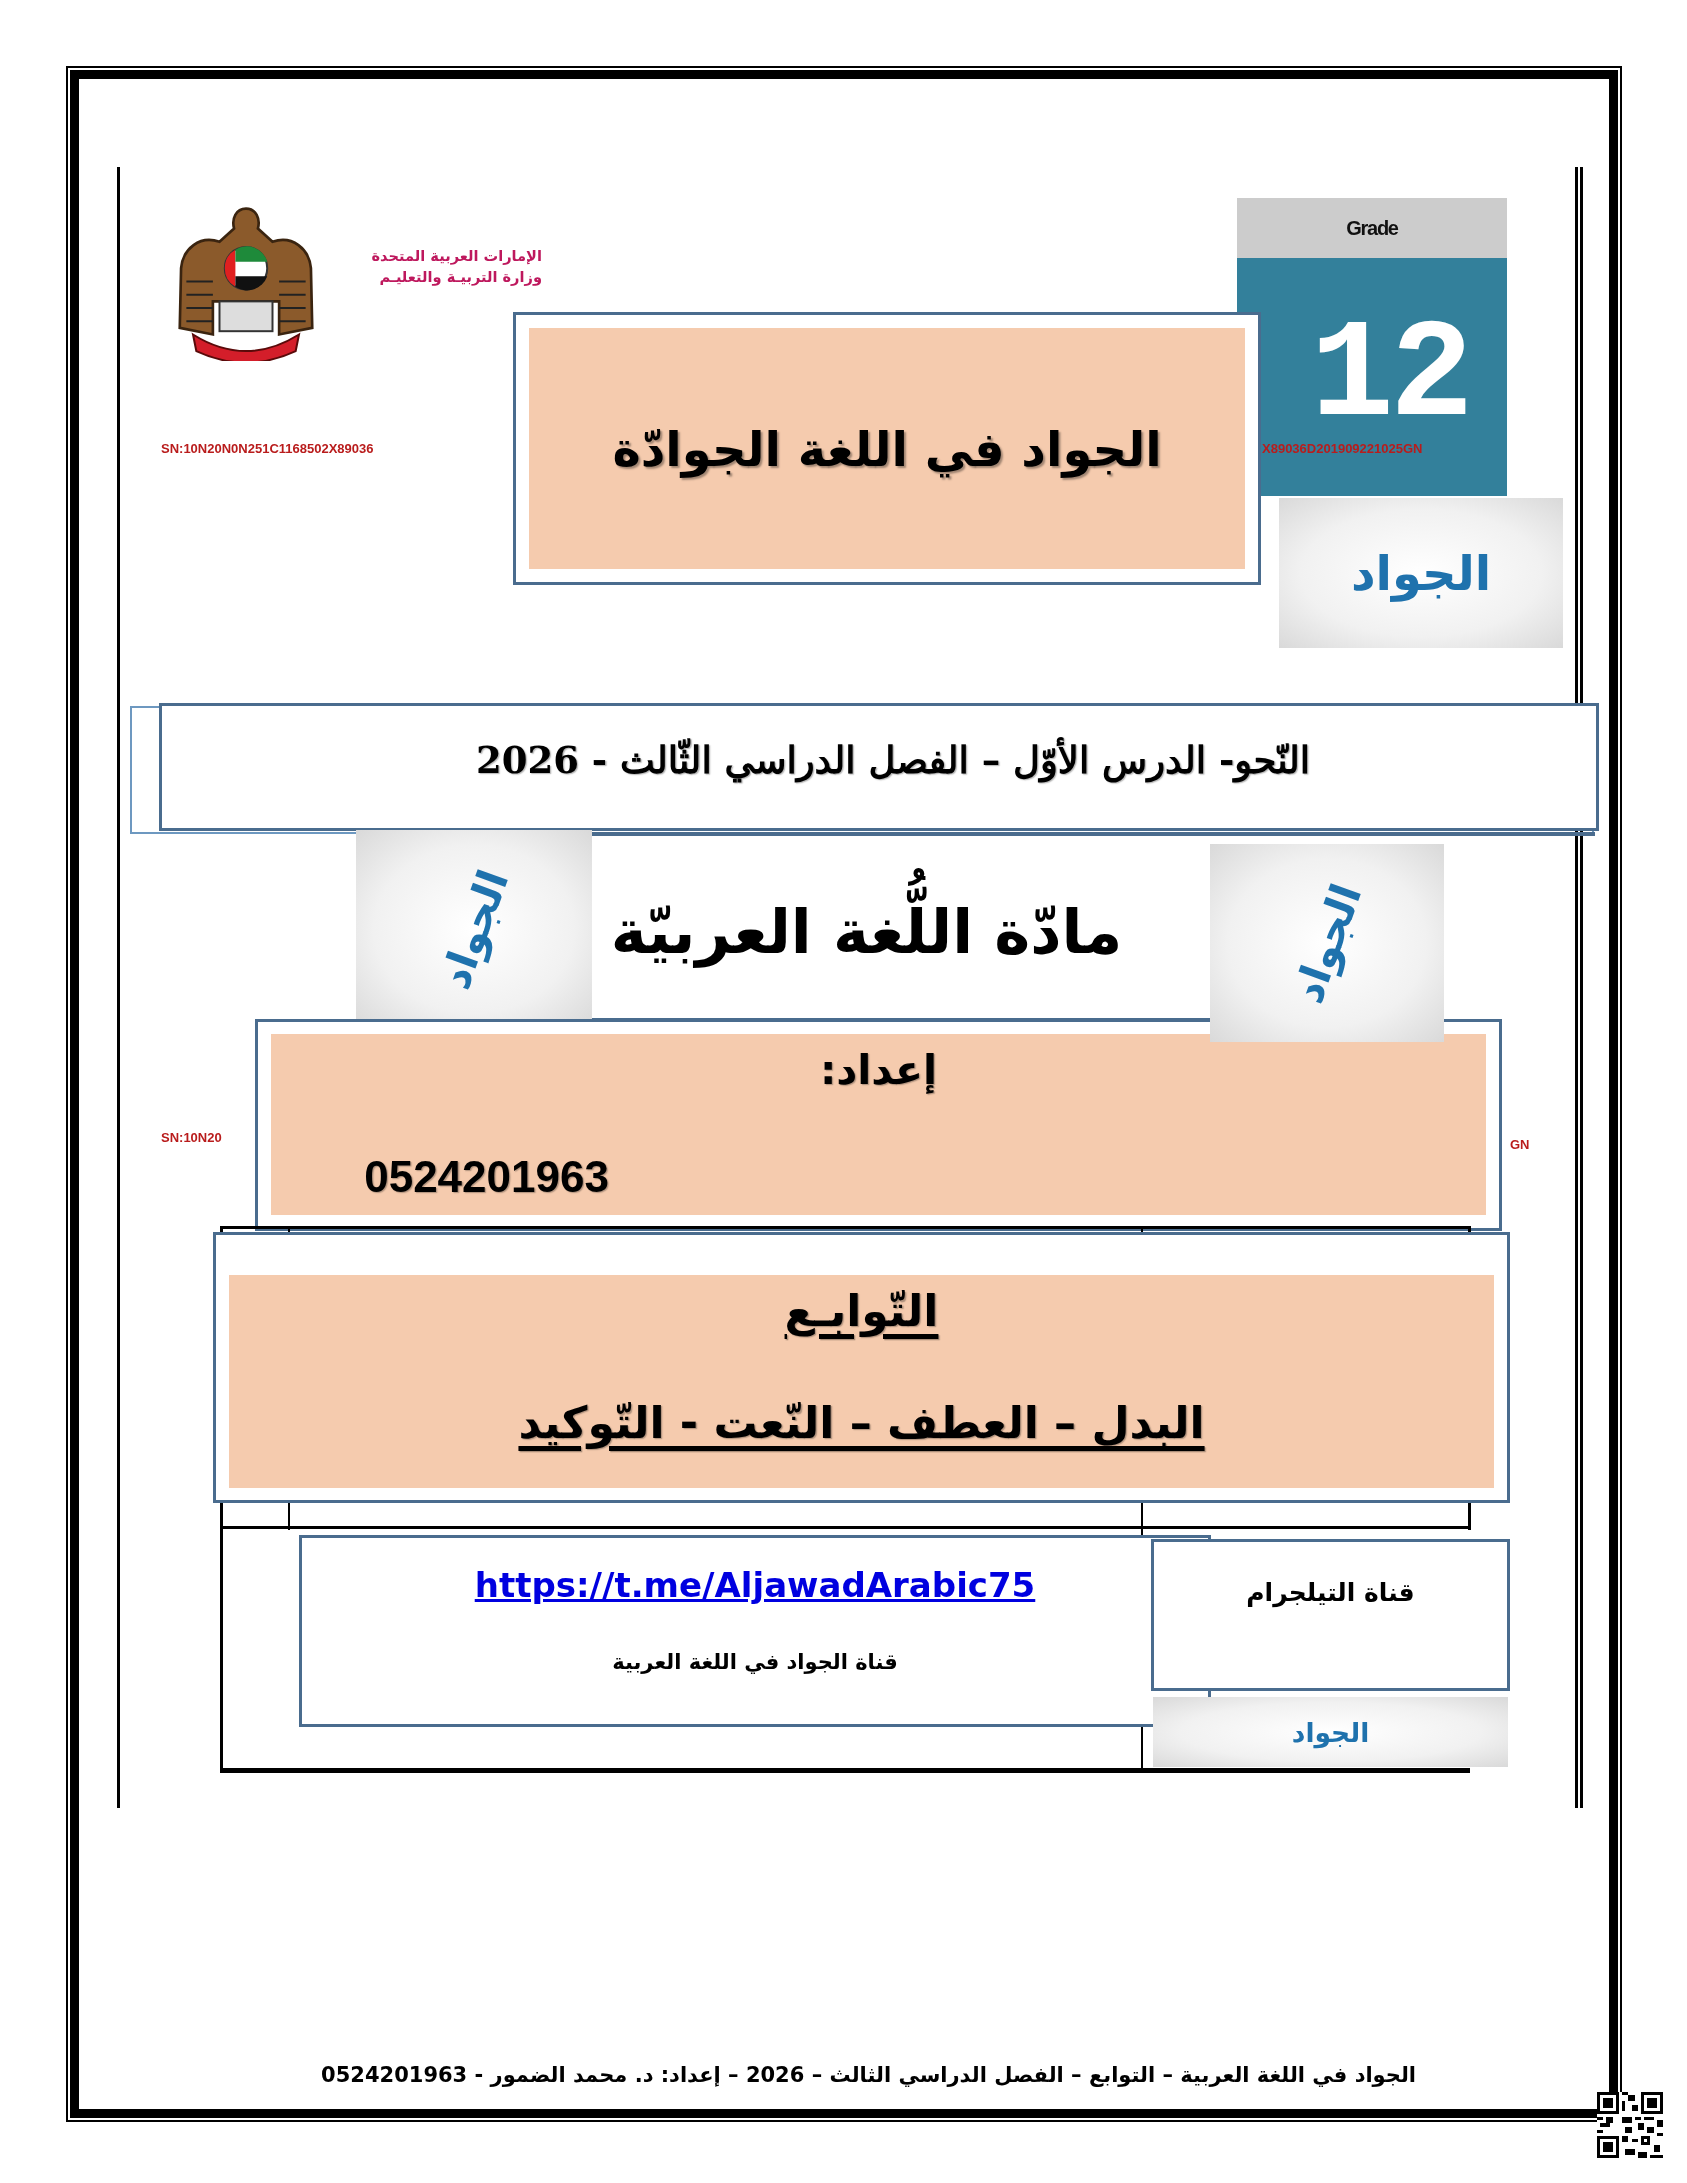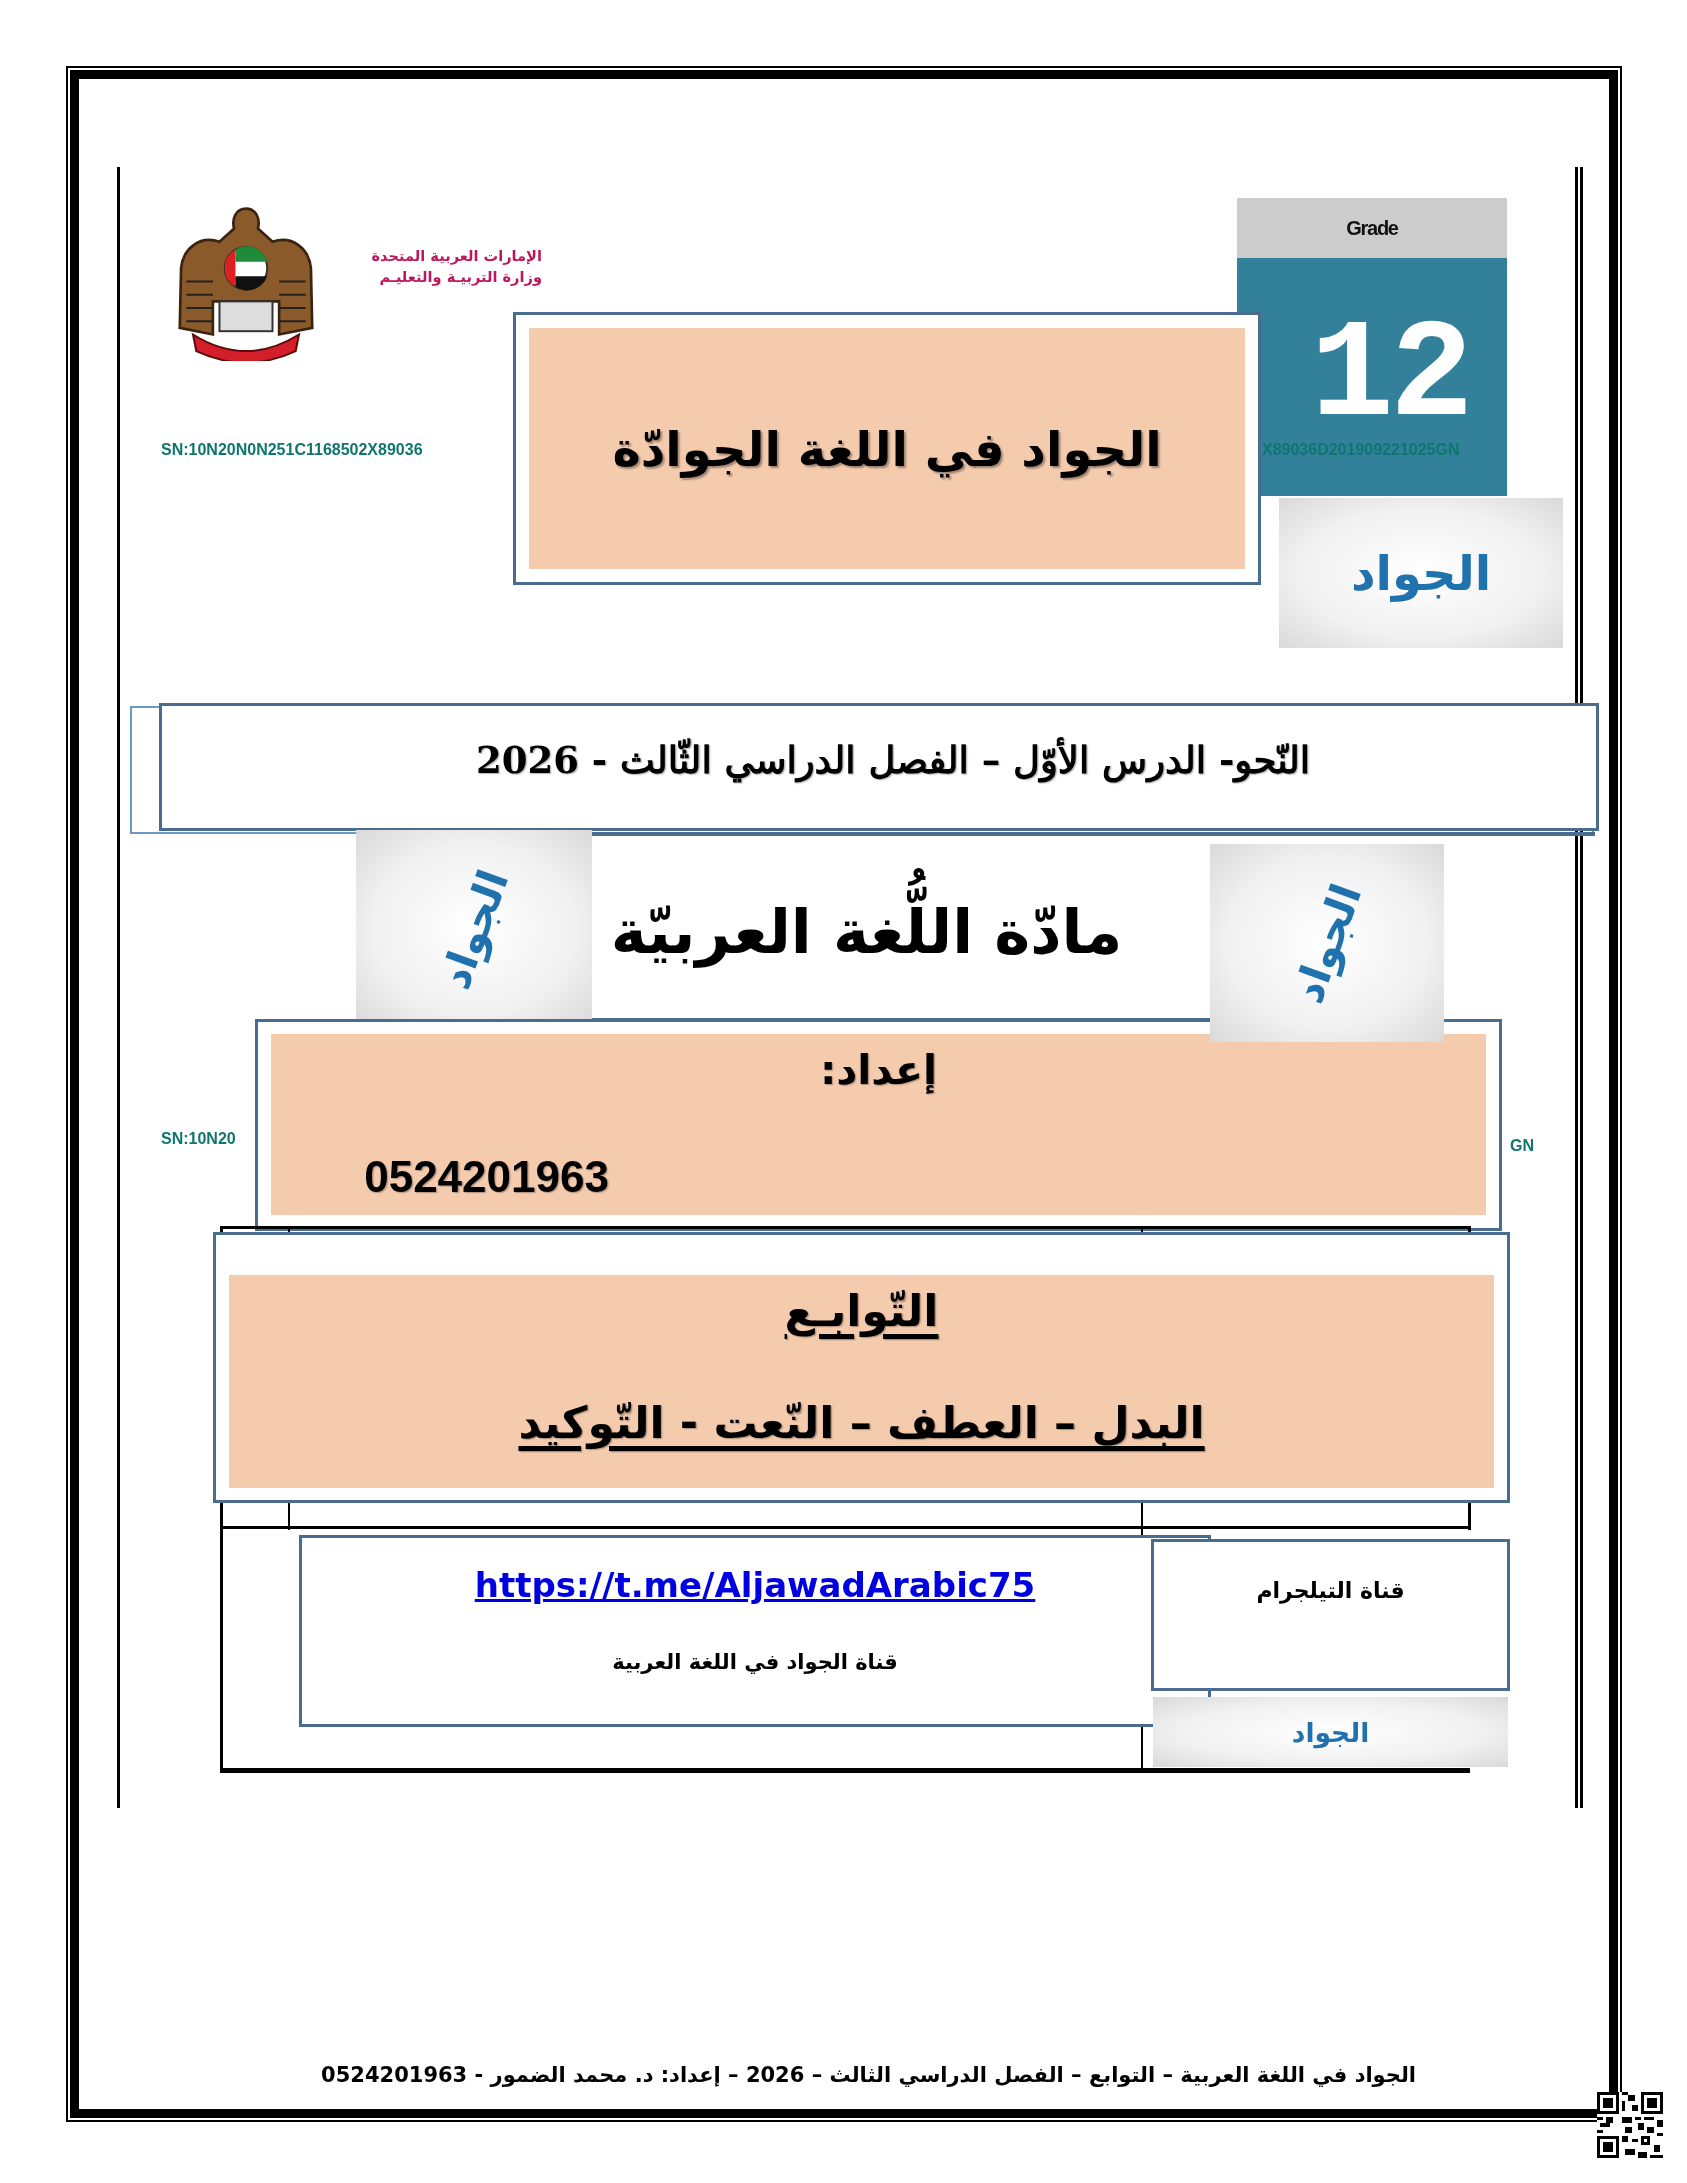--- a/index.html
+++ b/index.html
@@ -12,21 +12,21 @@
   .frame-outer { left: 66px; top: 66px; width: 1556px; height: 2056px; border: 2.6px solid #000; }
   .frame-inner { left: 70px; top: 70px; width: 1548px; height: 2048px; border: 9.3px solid #000; }
 
   
   .vline { background: #000; }
 
   
   .emblem { left: 173px; top: 202px; width: 146px; height: 159px; }
   .ministry { left: 324px; top: 245px; width: 218px; text-align: right; color: #be185d; font-size: 14.6px; line-height: 21px; }
 
-  .serial { color: #0f766e; font-family: "Liberation Sans", sans-serif; font-weight: bold; font-size: 16px; white-space: nowrap; }
+  .serial { color: #b91c1c; font-family: "Liberation Sans", sans-serif; font-weight: bold; font-size: 13px; white-space: nowrap; }
 
   
   .title-box { left: 513px; top: 312px; width: 748px; height: 273px; border: 3.3px solid #4a6c8e; background: #fff; }
   .title-inner { position: absolute; left: 13.2px; top: 13.2px; right: 13.2px; bottom: 13.2px; background: #f5cbae;
                  display: flex; align-items: center; justify-content: center; }
   .title-text { font-size: 48px; text-shadow: 2px 2px 2px rgba(0,0,0,0.35); }
 
   
   .grade-top { left: 1237px; top: 198px; width: 270px; height: 60px; background: #cccccc;
                display: flex; align-items: center; justify-content: center; font-family: "Liberation Sans", sans-serif;
@@ -67,21 +67,21 @@
   
   .tbl-line { background: #000; }
 
   
   .link-box { left: 299px; top: 1535px; width: 912px; height: 192px; border: 3.3px solid #4a6c8e; background: #fff; }
   .link-url { position: absolute; left: 0; right: 0; top: 26.5px; text-align: center; font-family: "DejaVu Sans", sans-serif;
               font-weight: bold; font-size: 34px; color: #0000e0; text-decoration: underline; text-decoration-thickness: 2.6px; }
   .link-caption { position: absolute; left: 0; right: 0; top: 112px; text-align: center; font-size: 21px; }
 
   .tg-label-box { left: 1150px; top: 1539px; width: 187px; height: 152px; border: 3.3px solid #4a6c8e; background: #fff; }
-  .tg-label { position: absolute; left: 0; right: 0; top: 36px; text-align: center; font-size: 22px; }
+  .tg-label { position: absolute; left: 0; right: 0; top: 36px; text-align: center; font-size: 25px; }
 
   
   .footer { left: 291px; top: 2063px; width: 1125px; text-align: right; font-size: 21px; white-space: nowrap; }
 
   
   .qr { left: 1597px; top: 2092px; width: 66px; height: 66px; background: #fff; }
 </style>
 </head>
 <body>
 

